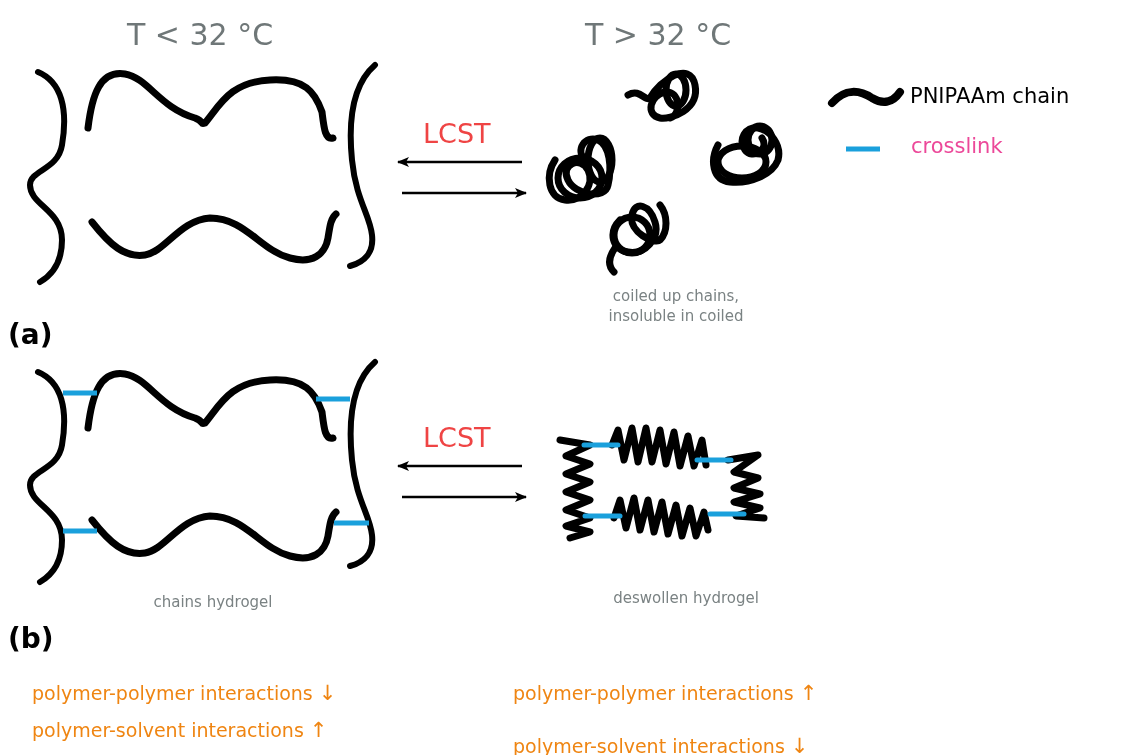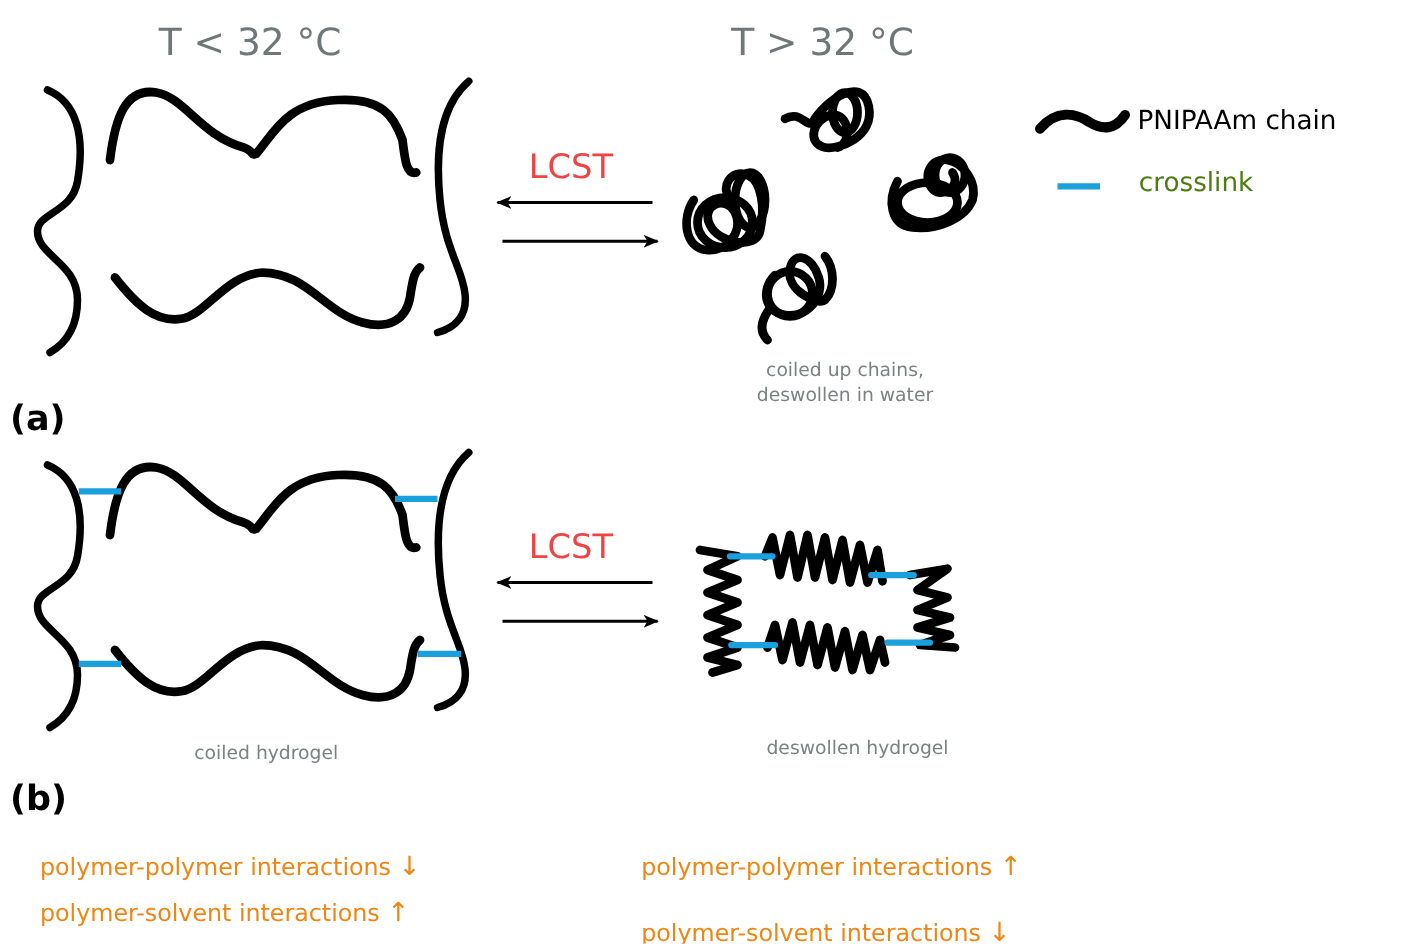--- a/index.html
+++ b/index.html
@@ -86,36 +86,36 @@
     <path d="M560,440 L590,445 L566,456 L590,464 L566,474 L590,482 L566,492 L590,500 L566,510 L590,518 L566,526 L590,532 L570,538"></path>
     <path d="M728,460 L758,455 L734,472 L758,478 L734,488 L760,494 L734,502 L760,508 L736,516 L764,518"></path>
     <line x1="584" y1="445" x2="618" y2="445" stroke="#1aa0dc" stroke-width="5"></line>
     <line x1="697" y1="460" x2="731" y2="460" stroke="#1aa0dc" stroke-width="5"></line>
     <line x1="585" y1="516" x2="620" y2="516" stroke="#1aa0dc" stroke-width="5"></line>
     <line x1="710" y1="514" x2="744" y2="514" stroke="#1aa0dc" stroke-width="5"></line>
   </g>
 </svg>
 
 <div class="abs legend" style="left:910px; top:84px; color:#000;">PNIPAAm chain</div>
-<div class="abs legend" style="left:911px; top:134px; color:#4d7c0f;">crosslink</div>
+<div class="abs legend" style="left:911px; top:134px; color:#ec4899;">crosslink</div>
 
 <div class="abs lcst" style="left:423px; top:118px;">LCST</div>
 <div class="abs lcst" style="left:423px; top:422px;">LCST</div>
 
 <div class="abs cap" style="left:113px; top:286px; width:200px;">
 </div>
 <div class="abs cap" style="left:566px; top:286px; width:220px;">
   <div>coiled up chains,</div>
-  <div>deswollen in water</div>
+  <div>insoluble in coiled</div>
 </div>
 
 <div class="abs panel" style="left:8px; top:318px;">(a)</div>
 <div class="abs panel" style="left:8px; top:622px;">(b)</div>
 
-<div class="abs cap" style="left:113px; top:592px; width:200px;">coiled hydrogel</div>
+<div class="abs cap" style="left:113px; top:592px; width:200px;">chains hydrogel</div>
 <div class="abs cap" style="left:576px; top:588px; width:220px;">deswollen hydrogel</div>
 
 <div class="abs orange" style="left:32px; top:681px;">
   <span>polymer-polymer interactions</span>
   <span class="arrowglyph">↓</span>
 </div>
 <div class="abs orange" style="left:32px; top:718px;">
   <span>polymer-solvent interactions</span>
   <span class="arrowglyph">↑</span>
 </div>

